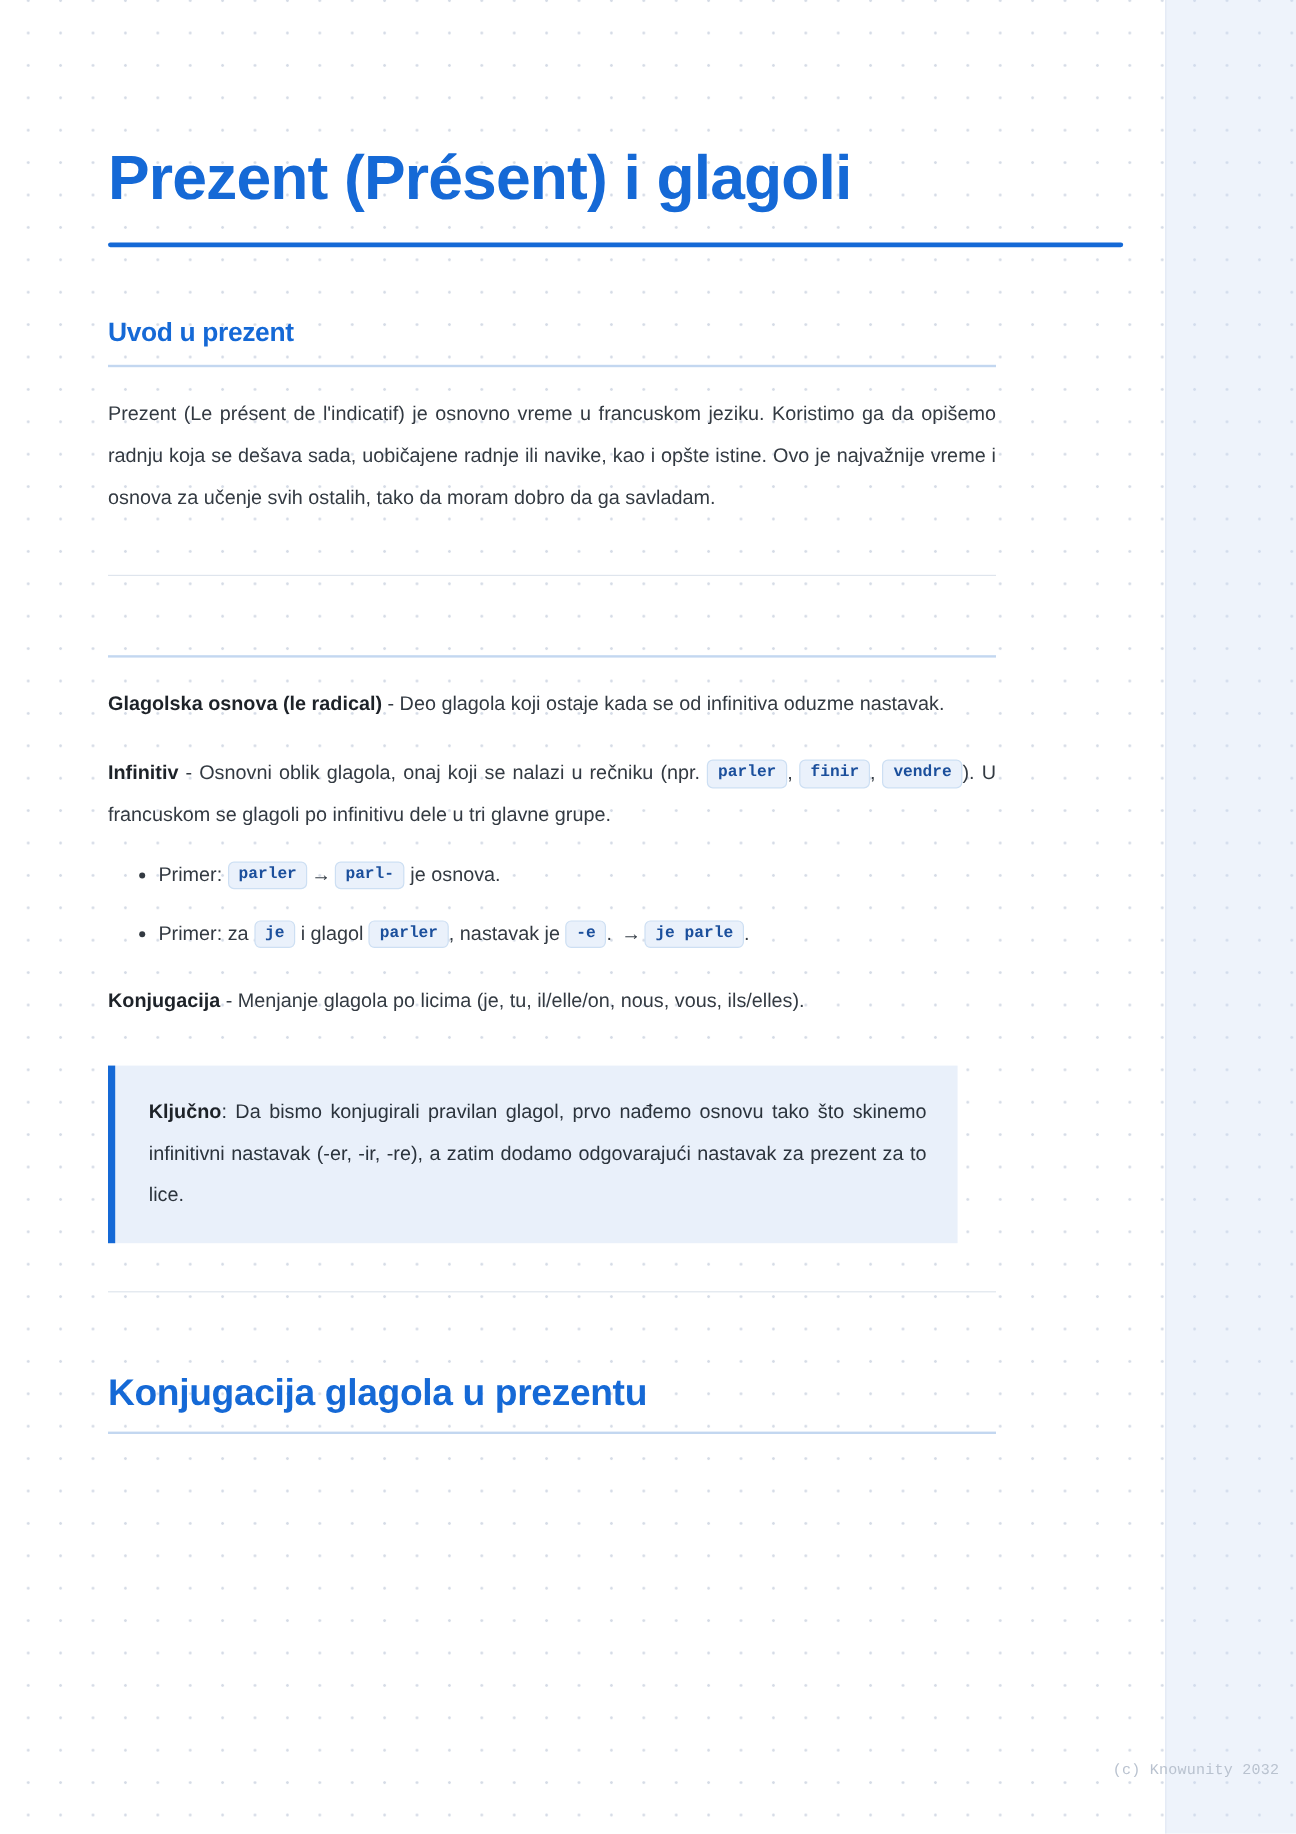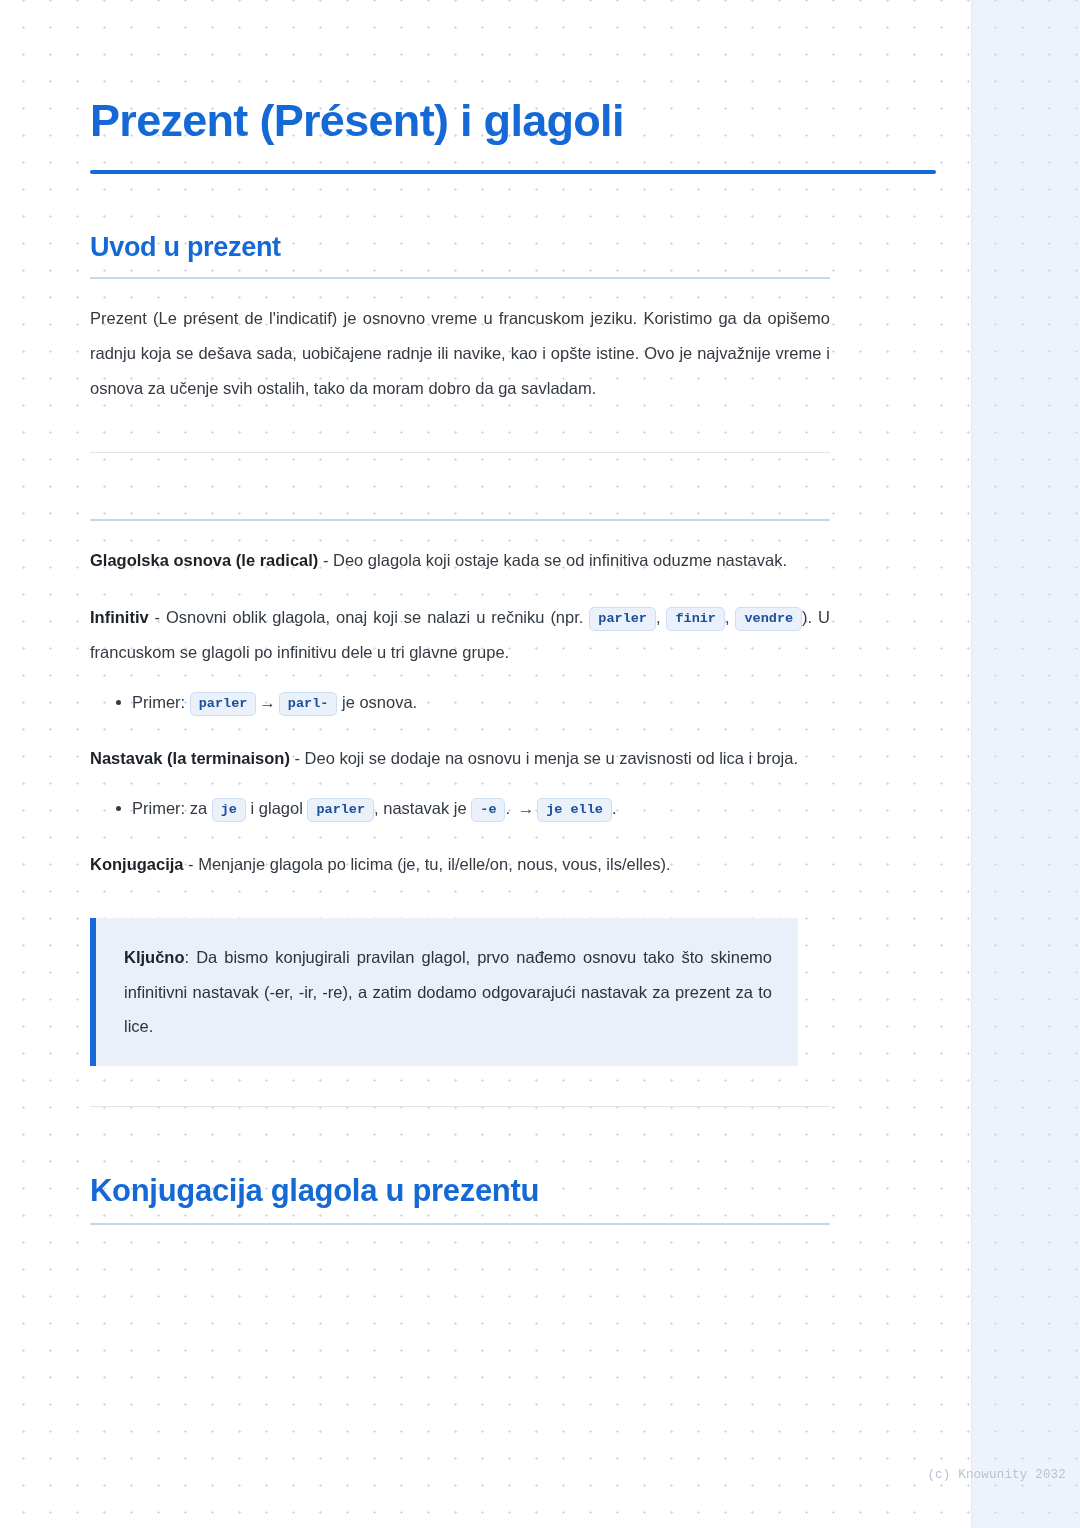--- a/index.html
+++ b/index.html
@@ -41,38 +41,38 @@
 
   .content {
     position: absolute;
     left: 90px;
     top: 0;
     width: 740px;
   }
 
   
   .doc-title {
-    font-size: 45px;
+    font-size: 52px;
     font-weight: bold;
     color: #1569d6;
     letter-spacing: -0.7px;
     margin: 0;
-    padding-top: 96px;
+    padding-top: 120px;
     line-height: 1.12;
   }
   .title-rule {
     height: 4px;
     background: #1569d6;
     margin-top: 24px;
     width: 846px;
     border-radius: 2px;
   }
 
   h2.section {
-    font-size: 27px;
+    font-size: 22px;
     font-weight: bold;
     color: #1569d6;
     margin: 0;
     letter-spacing: -0.3px;
   }
   h2.section.big {
     font-size: 31px;
   }
   .section-rule {
     height: 2px;
@@ -195,26 +195,23 @@
 
       <p class="body">
         <span class="bold-term">Infinitiv</span><span> - Osnovni oblik glagola, onaj koji se nalazi u rečniku (npr. </span><span class="chip">parler</span><span>, </span><span class="chip">finir</span><span>, </span><span class="chip">vendre</span><span>). U francuskom se glagoli po infinitivu dele u tri glavne grupe.</span>
       </p>
       <ul class="bullets">
         <li>
           <span>Primer: </span><span class="chip">parler</span><span class="arrow">→</span><span class="chip">parl-</span><span> je osnova.</span>
         </li>
       </ul>
 
-      <p class="body">
-        <span class="bold-term">Nastavak (la terminaison)</span><span> - Deo koji se dodaje na osnovu i menja se u zavisnosti od lica i broja.</span>
-      </p>
       <ul class="bullets">
         <li>
-          <span>Primer: za </span><span class="chip">je</span><span> i glagol </span><span class="chip">parler</span><span>, nastavak je </span><span class="chip">-e</span><span>. </span><span class="arrow">→</span><span class="chip">je elle</span><span>.</span>
+          <span>Primer: za </span><span class="chip">je</span><span> i glagol </span><span class="chip">parler</span><span>, nastavak je </span><span class="chip">-e</span><span>. </span><span class="arrow">→</span><span class="chip">je parle</span><span>.</span>
         </li>
       </ul>
 
       <p class="body">
         <span class="bold-term">Konjugacija</span><span> - Menjanje glagola po licima (je, tu, il/elle/on, nous, vous, ils/elles).</span>
       </p>
 
       <div class="callout">
         <p>
           <span class="bold-term">Ključno</span><span>: Da bismo konjugirali pravilan glagol, prvo nađemo osnovu tako što skinemo infinitivni nastavak (-er, -ir, -re), a zatim dodamo odgovarajući nastavak za prezent za to lice.</span>

